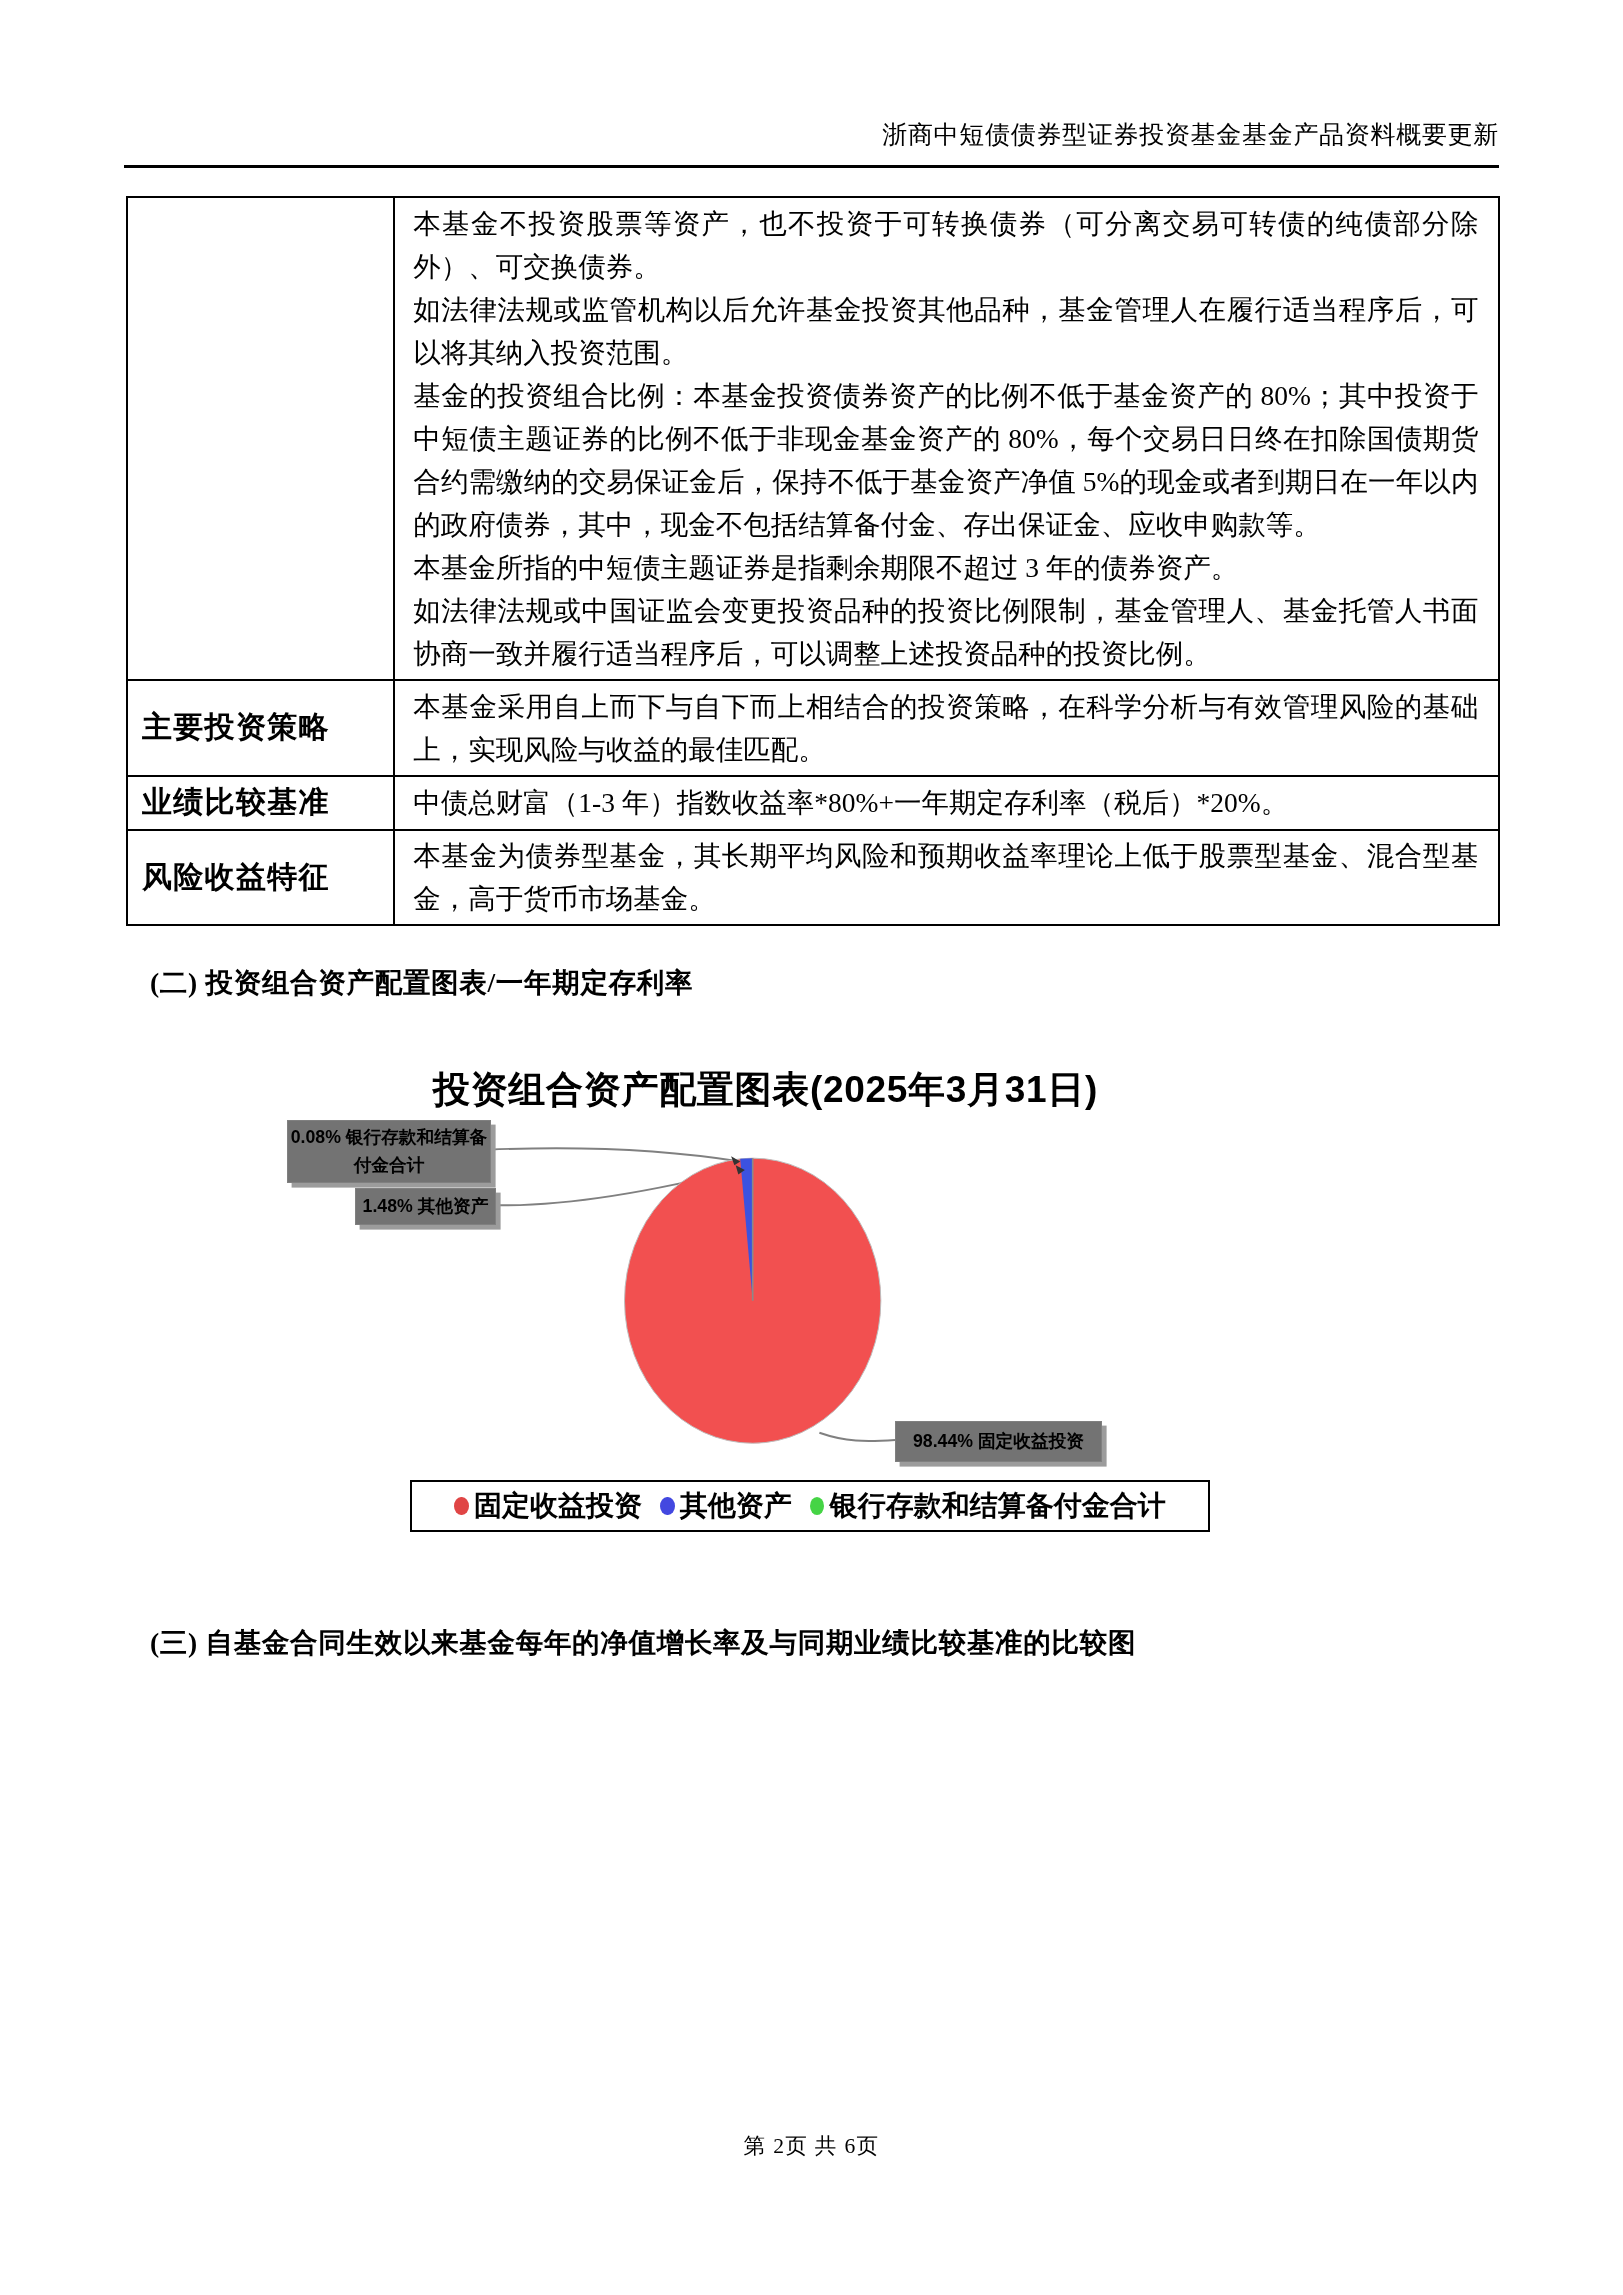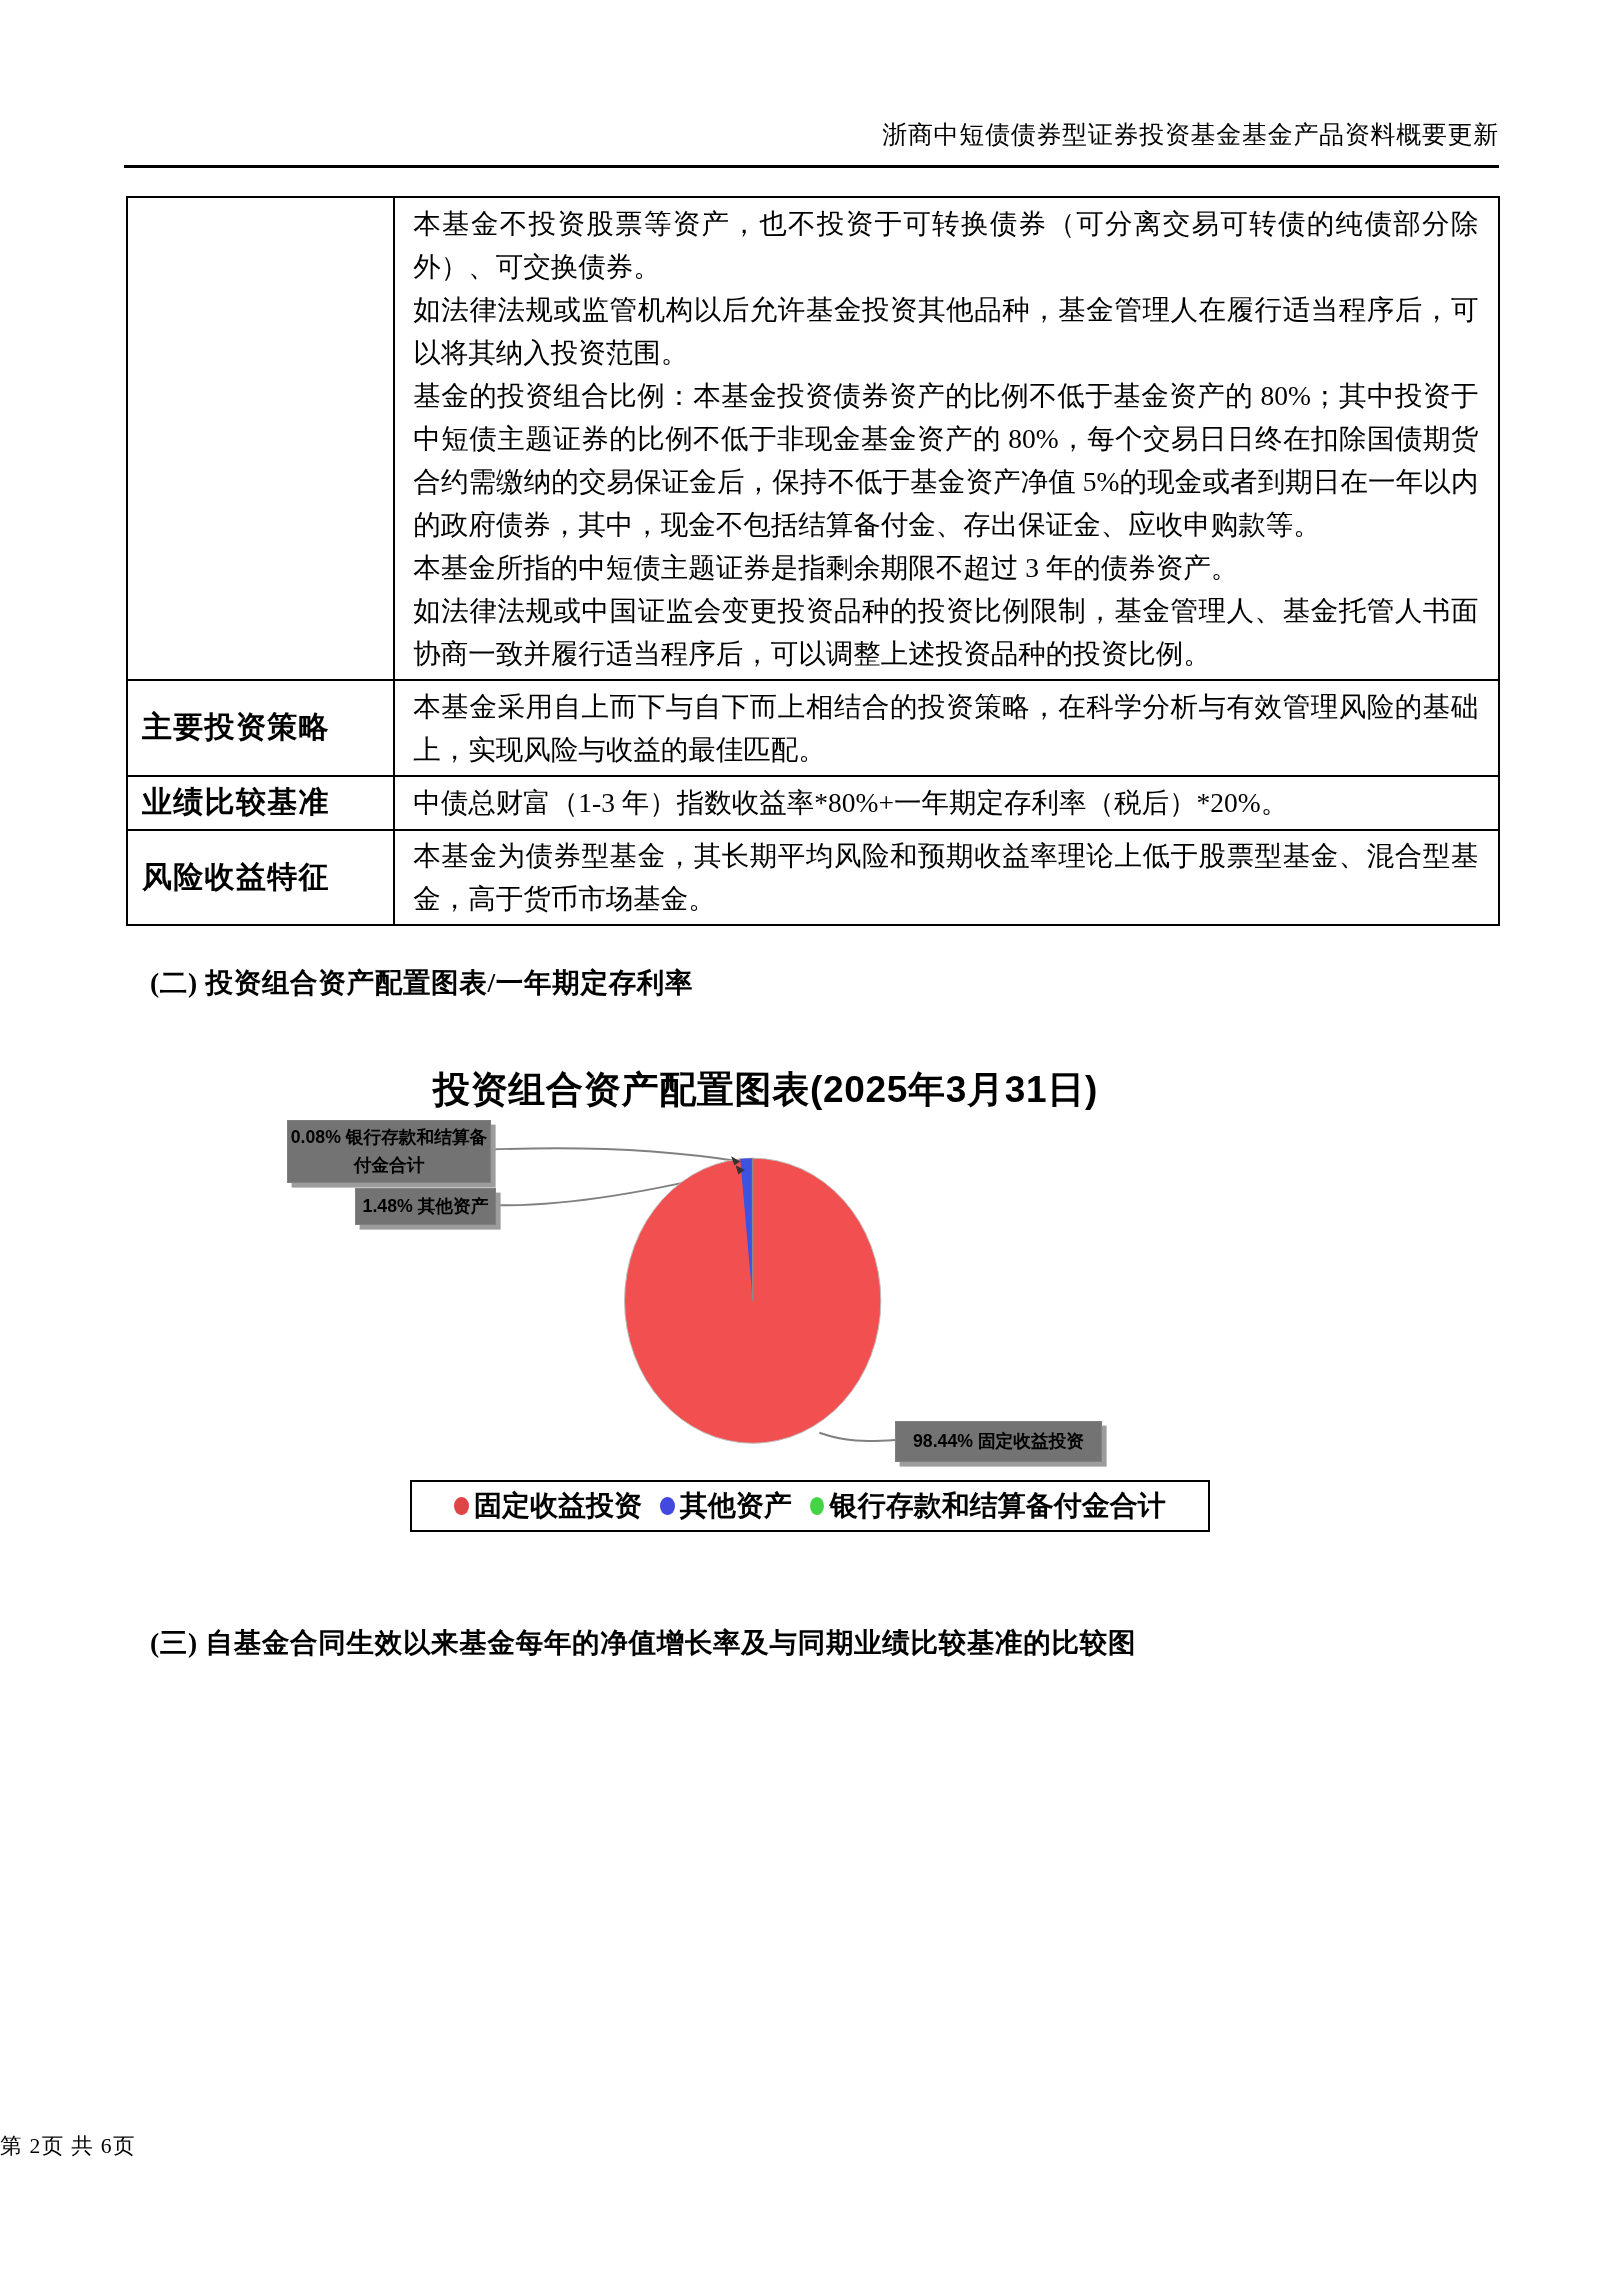--- a/index.html
+++ b/index.html
@@ -67,21 +67,21 @@
     font-family:"Liberation Sans","DejaVu Sans",sans-serif;
     font-weight:bold;font-size:28px;white-space:nowrap;margin-left:44px;
   }
   .leg-item{display:flex;align-items:center;gap:5.2px;}
   .dot{width:14.4px;height:18.3px;border-radius:50%;}
   .dot-red  {background:#E04545;}
   .dot-blue {background:#4348E0;}
   .dot-green{background:#45D445;}
   
   .footer{
-    position:absolute;left:0;top:2131px;width:100%;
+    position:absolute;left:0;top:2131px;width:100%;text-align:center;
     font-size:21.6px;letter-spacing:1.3px;
   }
 </style>
 </head>
 <body>
 
 <div class="page">
 
   <div class="hdr-title">浙商中短债债券型证券投资基金基金产品资料概要更新</div>
   <div class="hdr-rule"></div>

